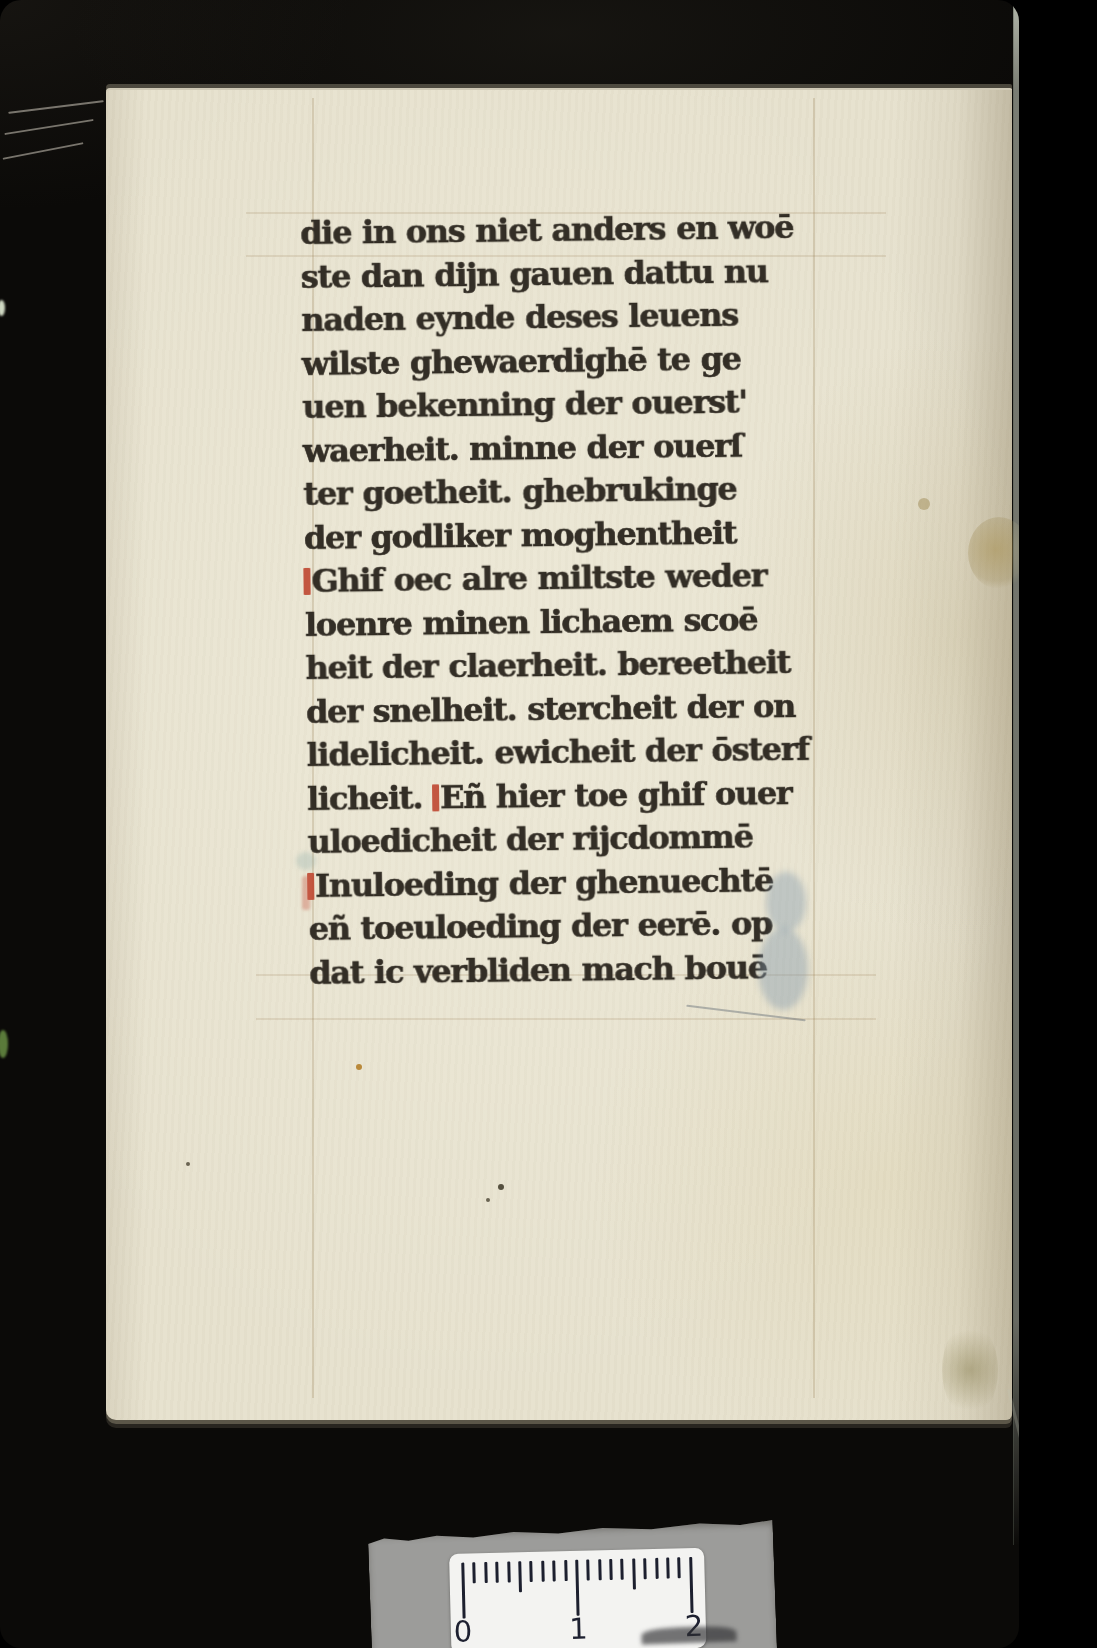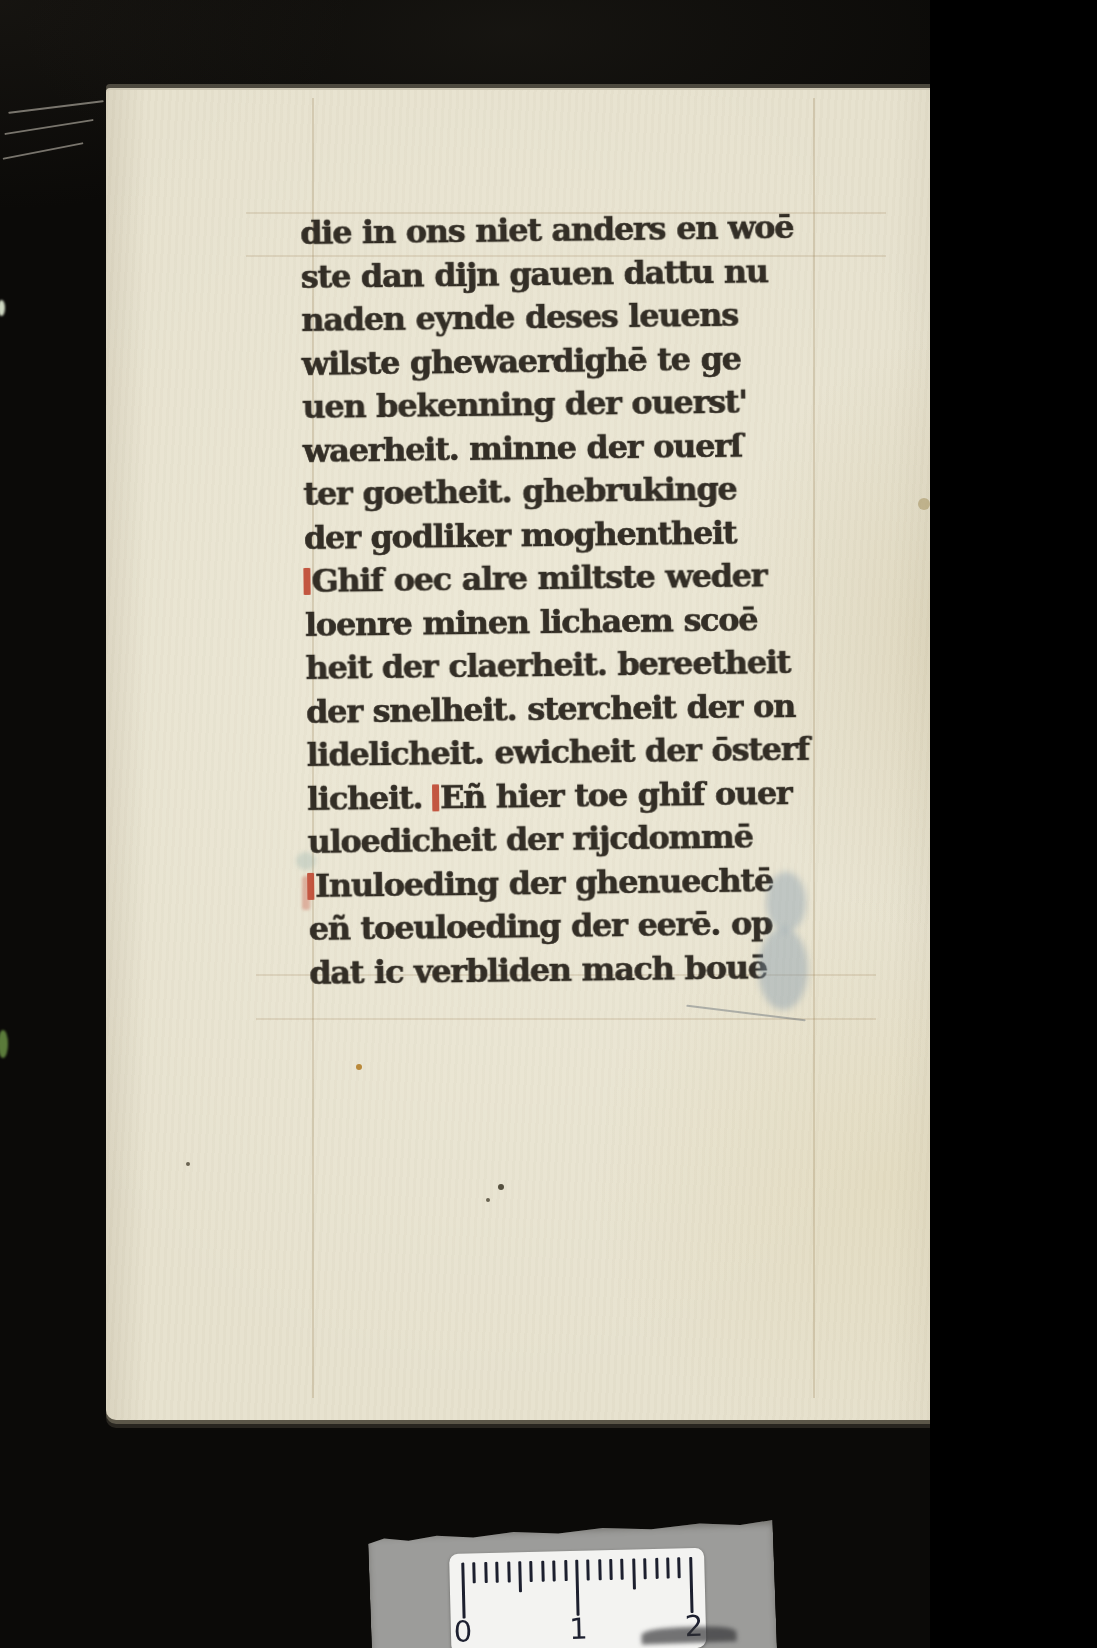--- a/index.html
+++ b/index.html
@@ -1,21 +1,21 @@
 <!DOCTYPE html>
 <html style="--parchment: #e7e2cf; --ink: #332e26; --rubric-red: #bf4731; --card-gray: #9c9c9a; --label-white: #f3f3f1; --glass: #c2c7ba; --blue-smudge: #93a7b8;"><head>
 <meta charset="utf-8">
 <style>
   html,body{margin:0;padding:0;background:#000;}
-  .scene{position:relative;width:930px;height:1648px;overflow:hidden;
+  .scene{position:relative;width:1019px;height:1648px;overflow:hidden;
     background:
       radial-gradient(ellipse 700px 260px at 55% 2%, rgba(62,58,48,.22), transparent 70%),
       radial-gradient(ellipse 500px 300px at 0% 0%, rgba(55,50,42,.25), transparent 70%),
       #0b0a08;
-    font-family:"DejaVu Serif", serif;}
+    font-family:"DejaVu Serif", serif;border-radius:21px;}
   
   .page-stack{position:absolute;left:0;top:84px;width:112px;height:1364px;
     background:
       linear-gradient(to left, rgba(20,18,12,0) 55%, rgba(20,18,12,.28)),
       repeating-linear-gradient(90deg,
         #d3cdbb 0px,#b6b09d 2px,#918b79 3px,#c9c3b1 4px,#a8a28f 6px,#d8d2c0 7px,
         #8a8472 9px,#c2bcaa 10px,#9d English 11px,#cfc9b7 12px);
     border-radius:6px 0 0 34px;
     clip-path:polygon(0 56px,100% 0,100% 100%,0 calc(100% - 10px));
     filter:blur(.4px);}

